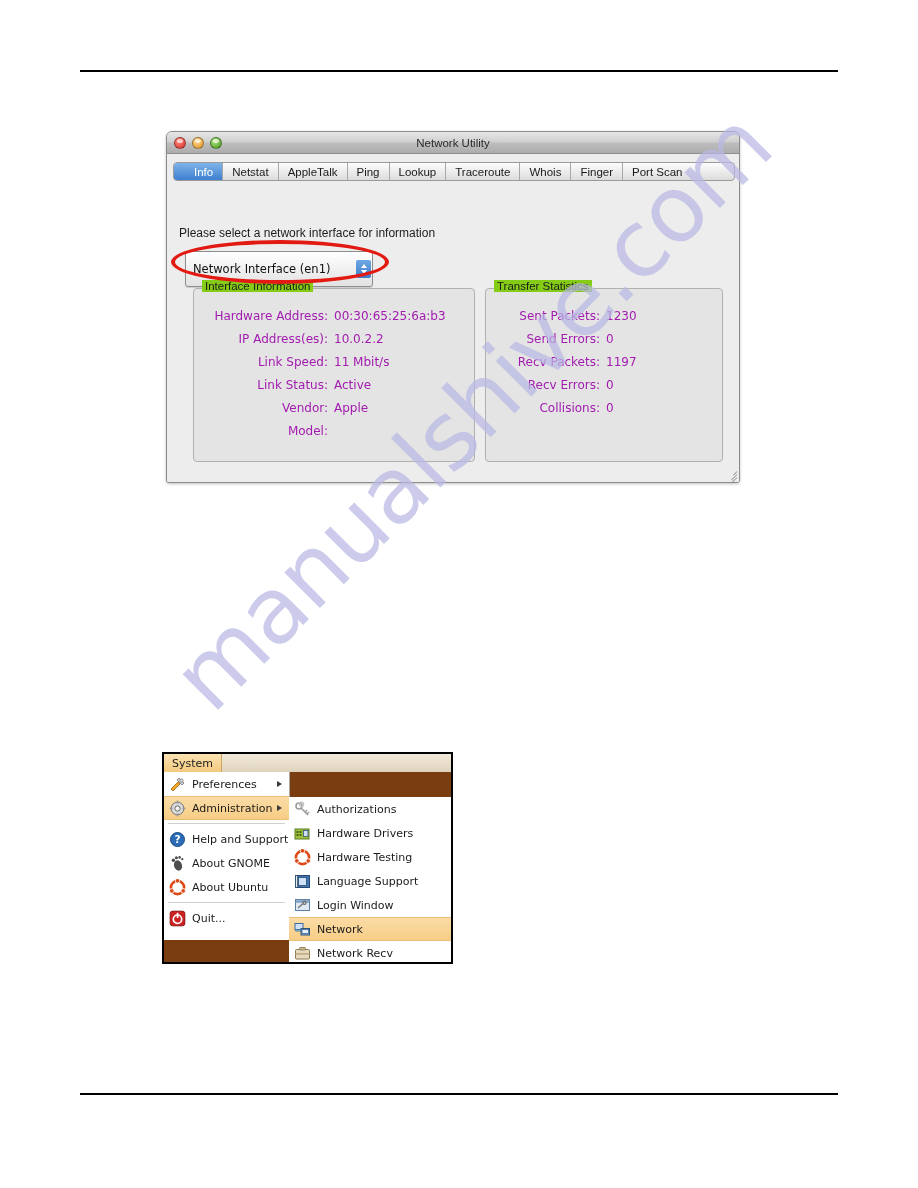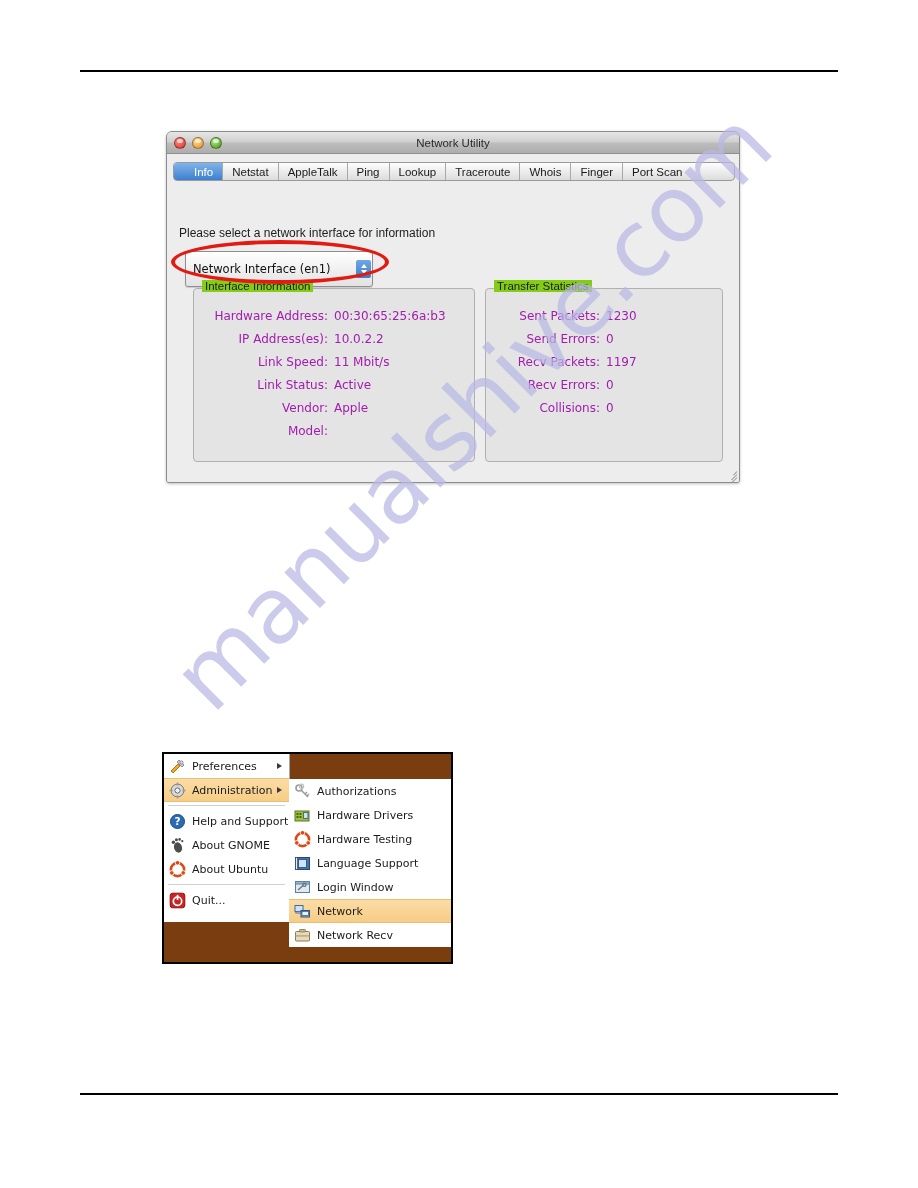--- a/index.html
+++ b/index.html
@@ -468,20 +468,23 @@
       <i style="width:11px; bottom:2px;  right:0;"></i>
       <i style="width:8px;  bottom:5px;  right:0;"></i>
       <i style="width:5px;  bottom:8px;  right:0;"></i>
     </div>
 
   </div>
 </div>
 
 <div class="gnome-menu">
 
+  <div class="panel-strip">
+    <div class="panel-menu-item">System</div>
+  </div>
 
   <div class="menu-area">
 
     <div class="menu-col first">
 
       <div class="menu-item">
         <span class="mi-icon">
           <svg viewBox="0 0 17 17" width="17" height="17">
             <path d="M2 13 L9 6 L11 8 L4 15 Z" fill="#f5a623" stroke="#9a6212" stroke-width=".8"></path>
             <path d="M10 2 L15 7 L13 9 L8 4 Z" fill="#cfcfcf" stroke="#777" stroke-width=".8"></path>

